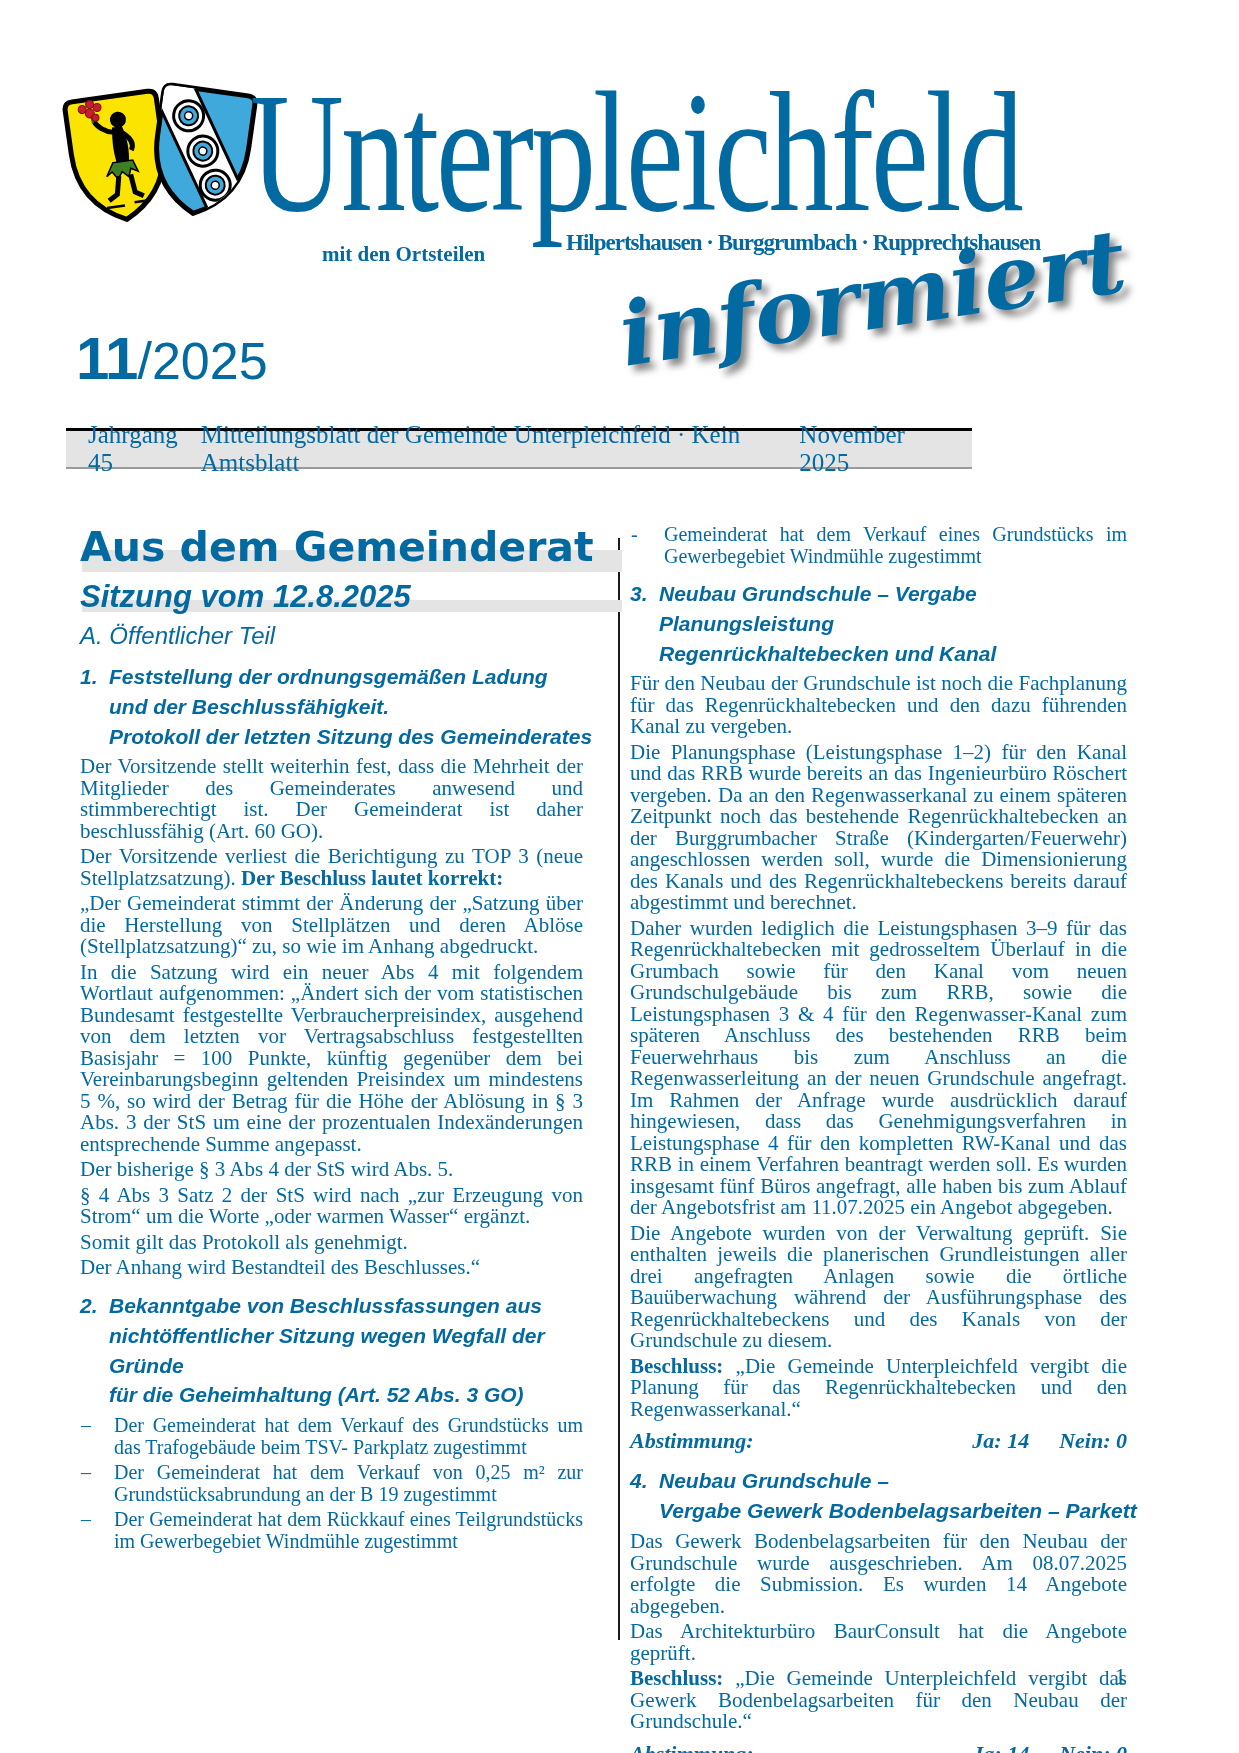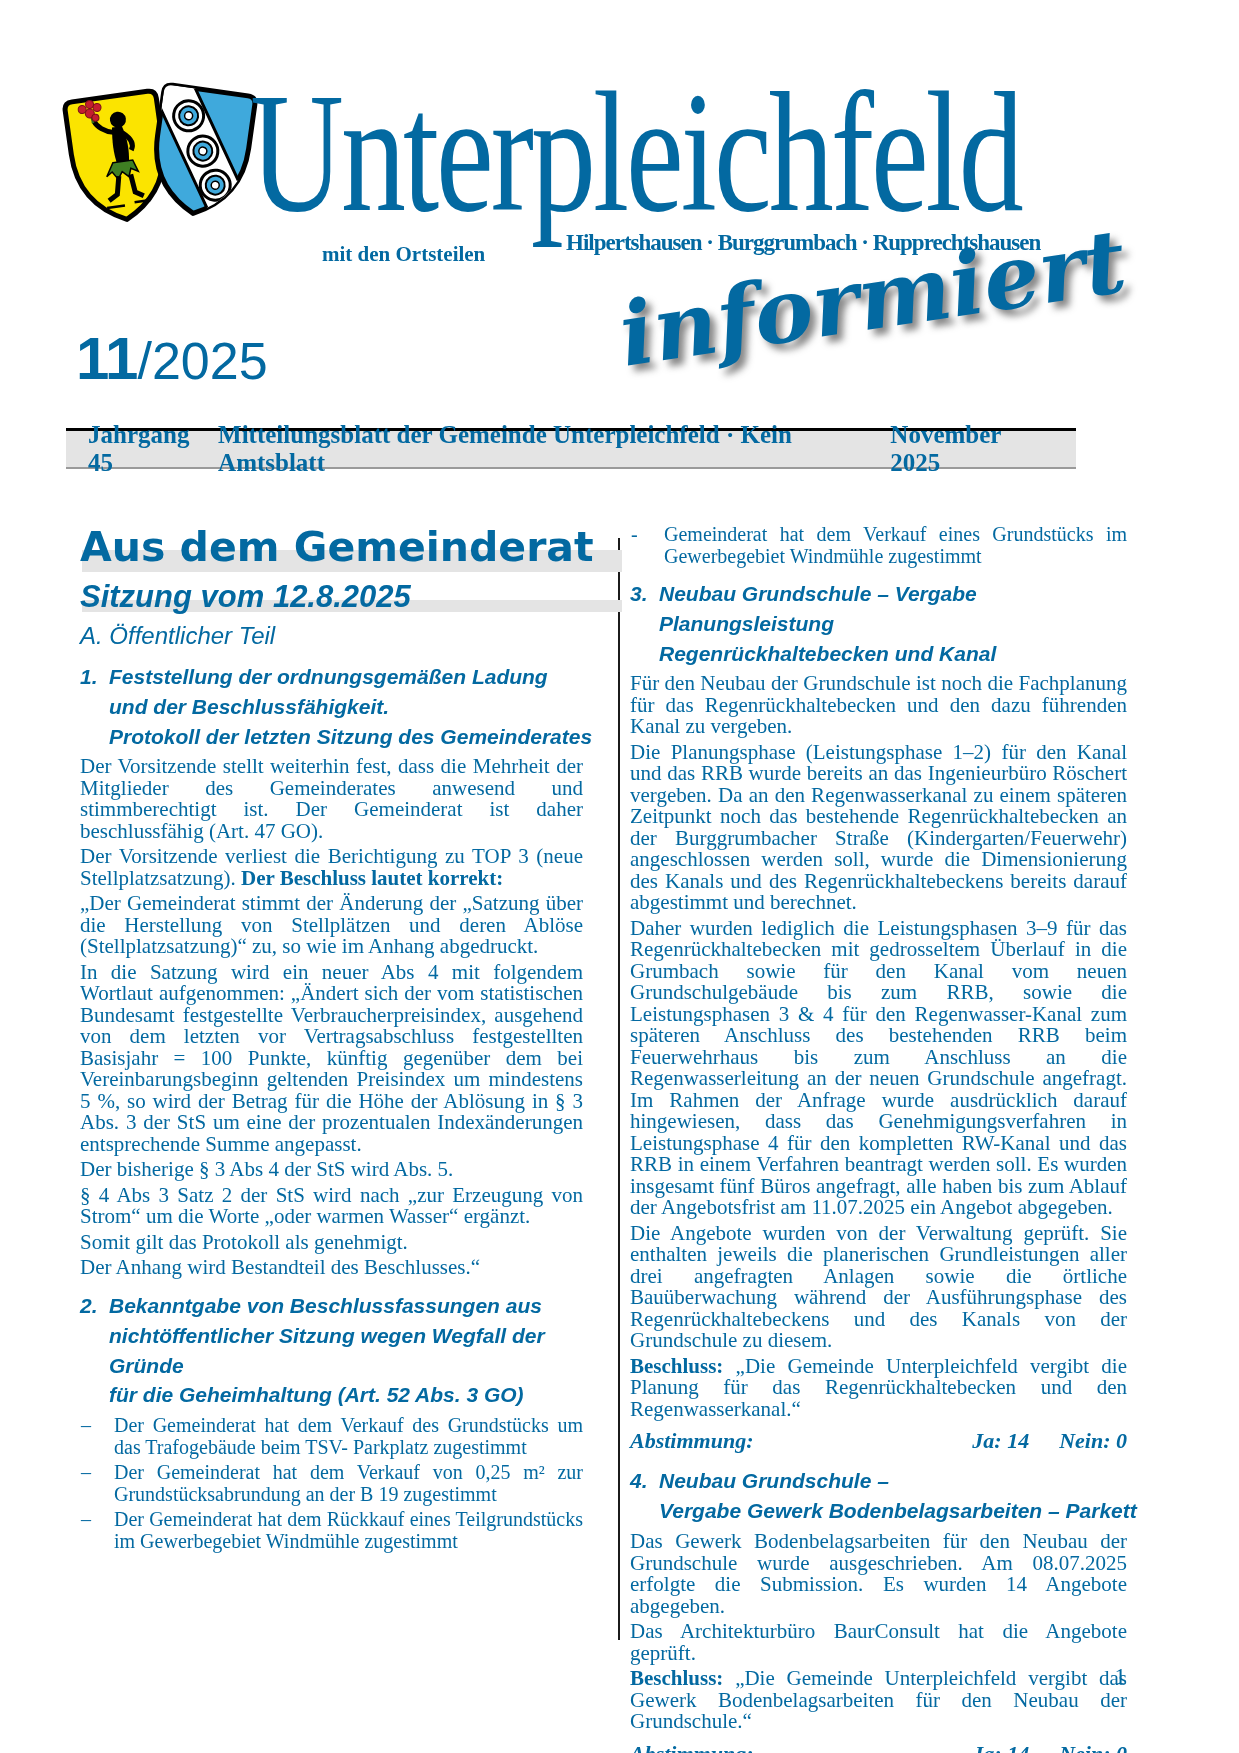--- a/index.html
+++ b/index.html
@@ -13,23 +13,23 @@
             transform:scaleY(1.32);transform-origin:left top;}
   #ortsteile{position:absolute;left:322px;top:242px;font-weight:bold;font-size:21px;}
   #districts{position:absolute;left:566px;top:230px;font-weight:bold;font-size:23px;letter-spacing:-1px;white-space:nowrap;}
   #informiert{position:absolute;left:618px;top:250px;width:450px;text-align:center;
               font-family:"DejaVu Serif",serif;font-style:italic;font-weight:bold;font-size:88px;
               transform:rotate(-8.5deg);text-shadow:5px 7px 7px rgba(40,40,40,0.55);white-space:nowrap;}
   #issue{position:absolute;left:76px;top:324px;font-family:"Liberation Sans",sans-serif;
          display:flex;align-items:baseline;}
   #issue .num{font-size:60px;font-weight:bold;letter-spacing:-1px;}
   #issue .year{font-size:52px;font-weight:normal;}
-  #infobar{position:absolute;left:66px;top:428px;width:1010px;height:41px;background:#e4e4e4;
+  #infobar{position:absolute;left:66px;top:428px;width:906px;height:41px;background:#e4e4e4;
            border-top:3px solid #000;border-bottom:2px solid #9a9a9a;box-sizing:border-box;
-           display:flex;justify-content:space-between;align-items:center;padding:0 22px;font-size:25px;font-weight:bold;}
+           display:flex;justify-content:space-between;align-items:center;padding:0 22px;font-size:25px;}
 
   
   #col-left{position:absolute;left:80px;top:524px;width:503px;}
   #col-right{position:absolute;left:630px;top:524px;width:497px;}
   #divider{position:absolute;left:618px;top:538px;width:2px;height:1102px;background:#1b1b1b;}
 
   .h1{position:relative;font-family:"DejaVu Sans",sans-serif;font-weight:bold;font-size:41px;
       line-height:46px;margin:0 0 8px 0;white-space:nowrap;}
   .band1{position:absolute;left:2px;top:26px;width:540px;height:22px;background:#e4e4e4;}
   .h1text{position:relative;}
@@ -131,21 +131,21 @@
     <div class="h2">
       <span class="band2"></span>
       <span class="h2text">Sitzung vom 12.8.2025</span>
     </div>
     <div class="part">A.  Öffentlicher Teil</div>
     <div id="left-flow">
         <div class="h3">
           <span class="num">1.</span>
           <span class="htx">Feststellung der ordnungsgemäßen Ladung<br>und der Beschlussfähigkeit.<br>Protokoll der letzten Sitzung des Gemeinderates</span>
         </div>
-        <p class="para"><span>Der Vorsitzende stellt weiterhin fest, dass die Mehrheit der Mitglieder des Gemeinderates anwesend und stimmberechtigt ist. Der Gemeinderat ist daher beschlussfähig (Art. 47 GO).</span></p>
+        <p class="para"><span>Der Vorsitzende stellt weiterhin fest, dass die Mehrheit der Mitglieder des Gemeinderates anwesend und stimmberechtigt ist. Der Gemeinderat ist daher beschlussfähig (Art. 60 GO).</span></p>
         <p class="para"><span>Der Vorsitzende verliest die Berichtigung zu TOP 3 (neue Stellplatzsatzung). </span><span class="b">Der Beschluss lautet korrekt:</span></p>
         <p class="para"><span>„Der Gemeinderat stimmt der Änderung der „Satzung über die Herstellung von Stellplätzen und deren Ablöse (Stellplatzsatzung)“ zu, so wie im Anhang abgedruckt.</span></p>
         <p class="para"><span>In die Satzung wird ein neuer Abs 4 mit folgendem Wortlaut aufgenommen: „Ändert sich der vom statistischen Bundesamt festgestellte Verbraucherpreisindex, ausgehend von dem letzten vor Vertragsabschluss festgestellten Basisjahr = 100 Punkte, künftig gegenüber dem bei Vereinbarungsbeginn geltenden Preisindex um mindestens 5 %, so wird der Betrag für die Höhe der Ablösung in § 3 Abs. 3 der StS um eine der prozentualen Indexänderungen entsprechende Summe angepasst.</span></p>
         <p class="para"><span>Der bisherige § 3 Abs 4 der StS wird Abs. 5.</span></p>
         <p class="para"><span>§ 4 Abs 3 Satz 2 der StS wird nach „zur Erzeugung von Strom“ um die Worte „oder warmen Wasser“ ergänzt.</span></p>
         <p class="para"><span>Somit gilt das Protokoll als genehmigt.</span></p>
         <p class="para"><span>Der Anhang wird Bestandteil des Beschlusses.“</span></p>
         <div class="h3">
           <span class="num">2.</span>
           <span class="htx">Bekanntgabe von Beschlussfassungen aus<br>nichtöffentlicher Sitzung wegen Wegfall der Gründe<br>für die Geheimhaltung (Art. 52 Abs. 3 GO)</span>

